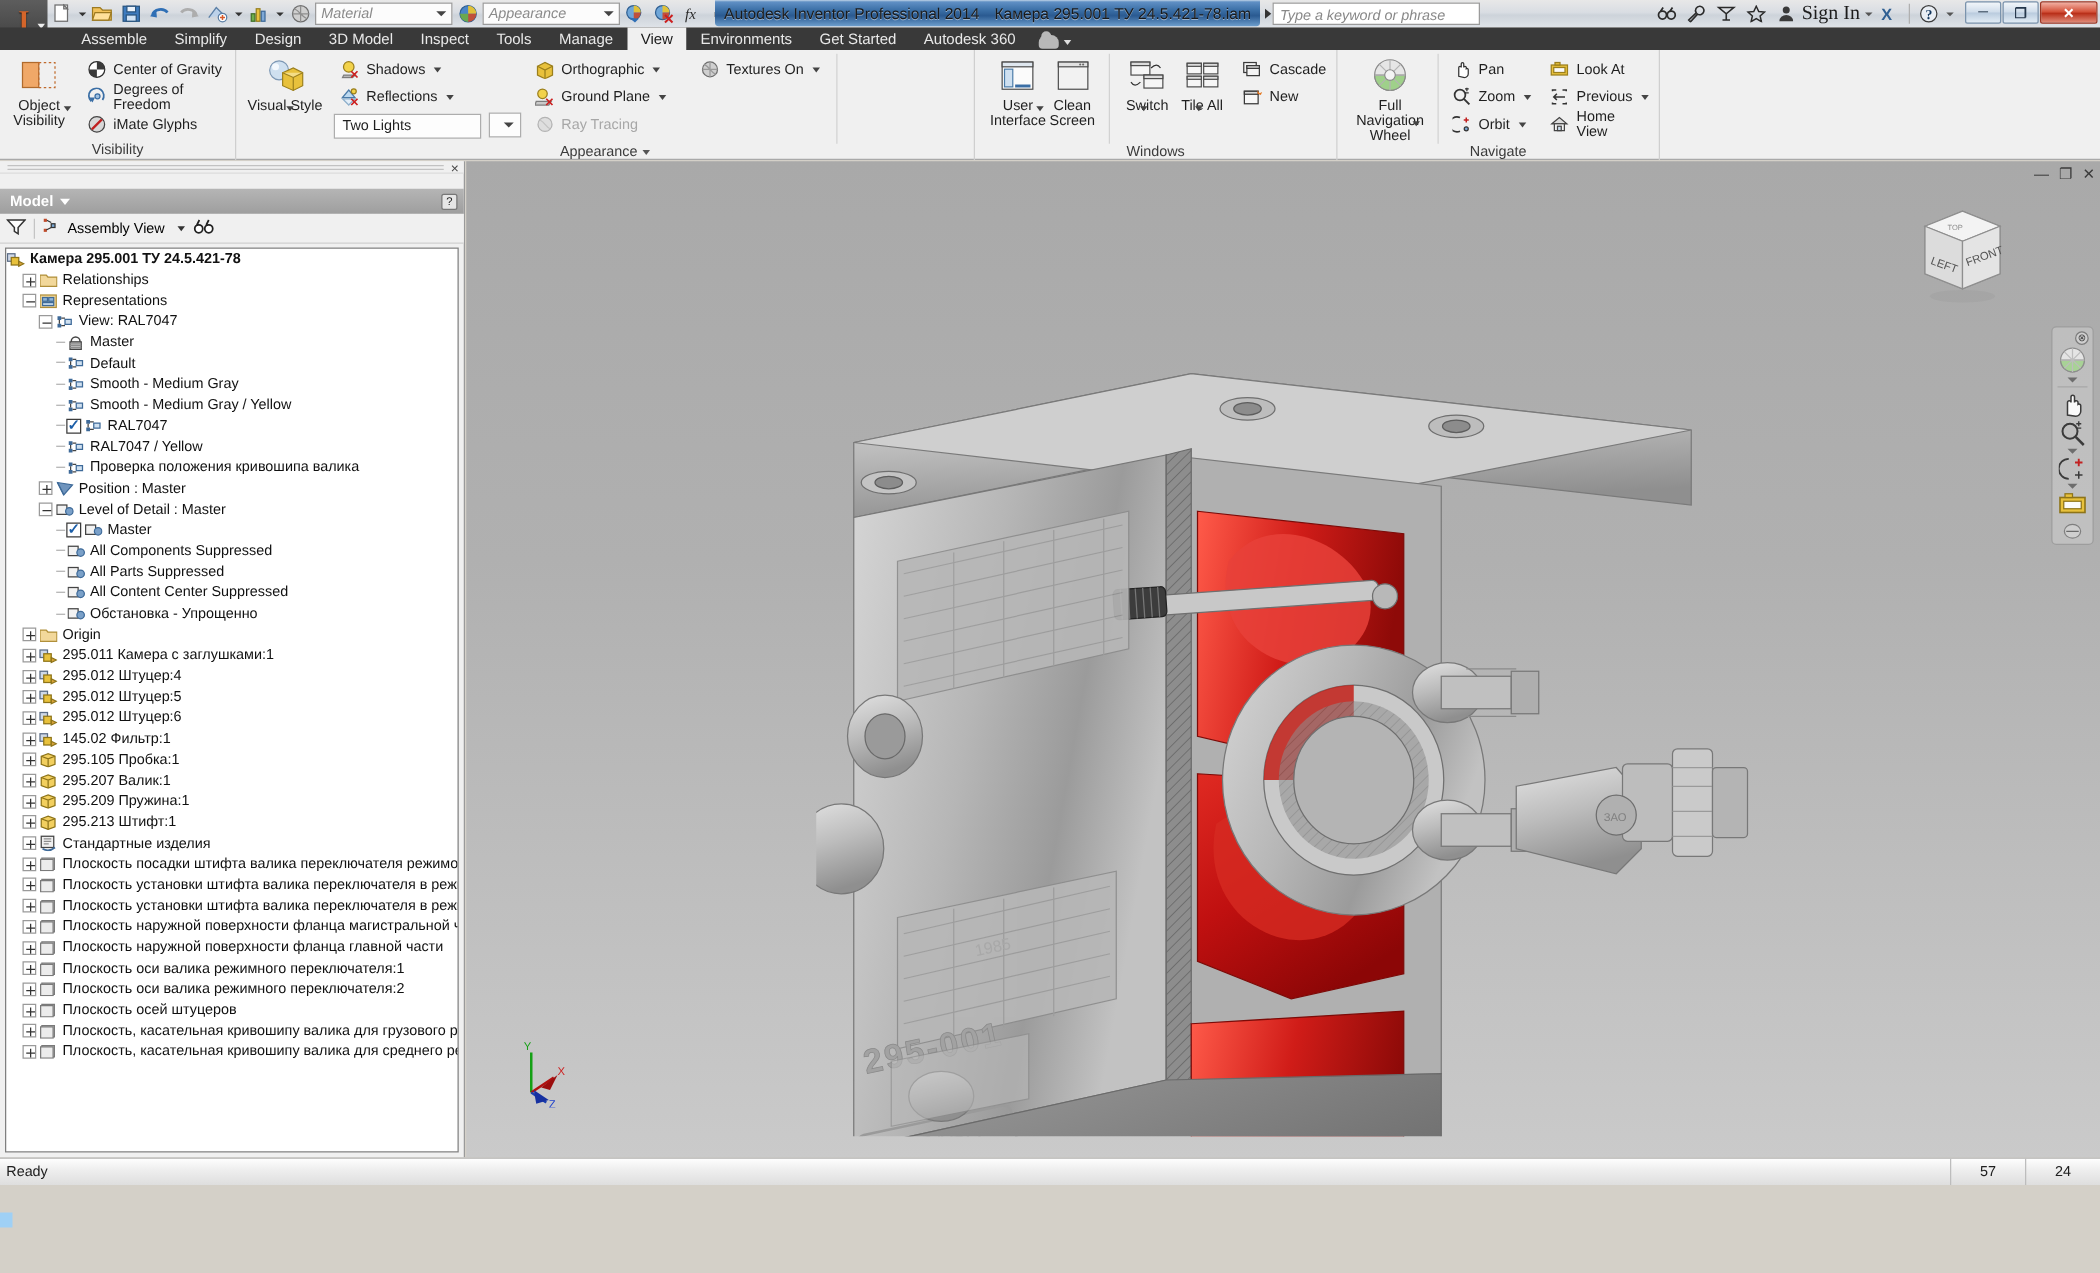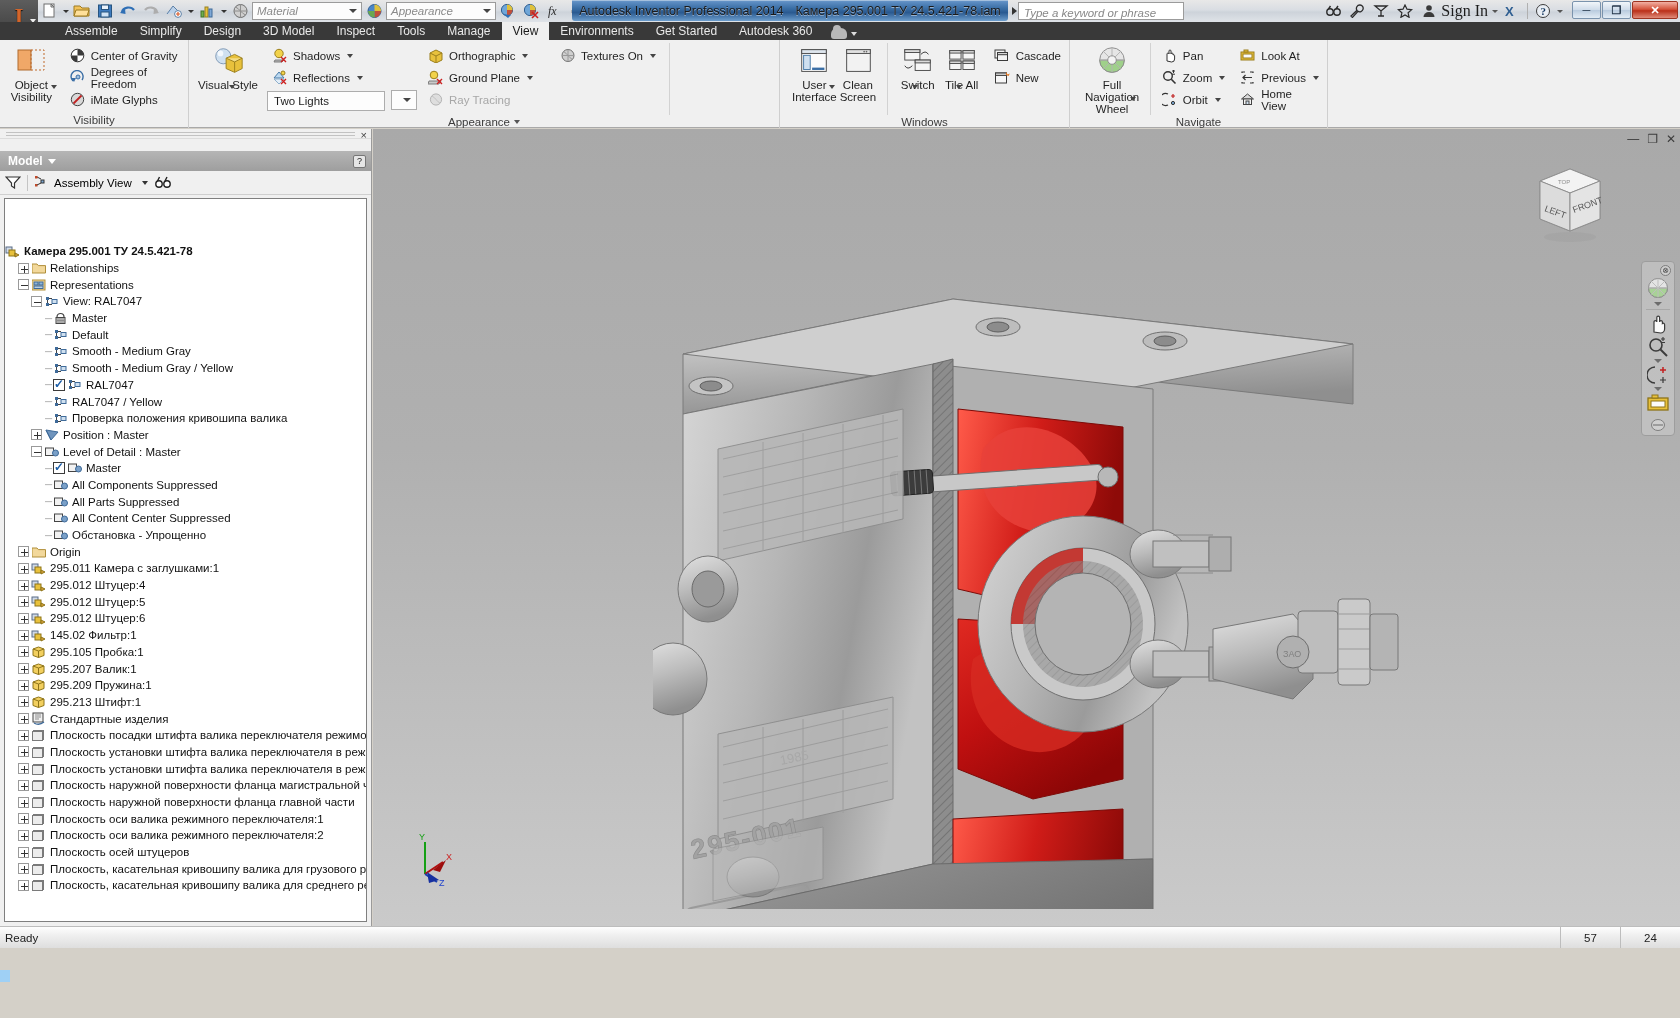--- a/index.html
+++ b/index.html
@@ -149,21 +149,21 @@
     height: 24px; background:#f0f0f0; border-bottom:1px solid #cfcfcf;
     display:flex; align-items:center; gap:6px; padding-left:5px; font-size:11.5px;
   }
   .br-toolbar .sep { width:1px; height:16px; background:#c4c4c4; }
   .avw { display:flex; align-items:center; gap:4px; }
   .tree {
     flex: 1; background:#fff; border:1px solid #7f7f7f; margin: 3px 4px 4px 4px;
     overflow: hidden; position:relative;
   }
   .trow { display:flex; align-items:center; height:16.7px; font-size:11.5px; color:#111; white-space:nowrap; }
-  .tnode-root { font-weight: bold; margin-top: 44px; }
+  .tnode-root { font-weight: bold; }
   .exp { width:11px; height:11px; border:1px solid #9a9a9a; background:#fff; position:relative; flex:0 0 11px; margin-right:2px;}
   .exp::before { content:""; position:absolute; left:2px; top:5px; width:7px; height:1px; background:#333;}
   .exp.plus::after { content:""; position:absolute; left:5px; top:2px; width:1px; height:7px; background:#333;}
   .expspace { width:13px; flex:0 0 13px; }
   .dash { width:9px; flex:0 0 9px; color:#999; font-size:10px; text-align:center;}
   .chk { width:12px; height:12px; border:1px solid #3b3b3b; background:#fff; position:relative; flex:0 0 12px; margin-right:2px;}
   .chk::after { content:"\2713"; position:absolute; left:0px; top:-3px; font-size:12px; color:#1c5ea8; font-weight:bold;}
   .ico { width:15px; height:14px; flex:0 0 15px; margin-right:3px; display:flex; align-items:center; justify-content:center;}
   .tlabel { padding-left:1px; }
 

